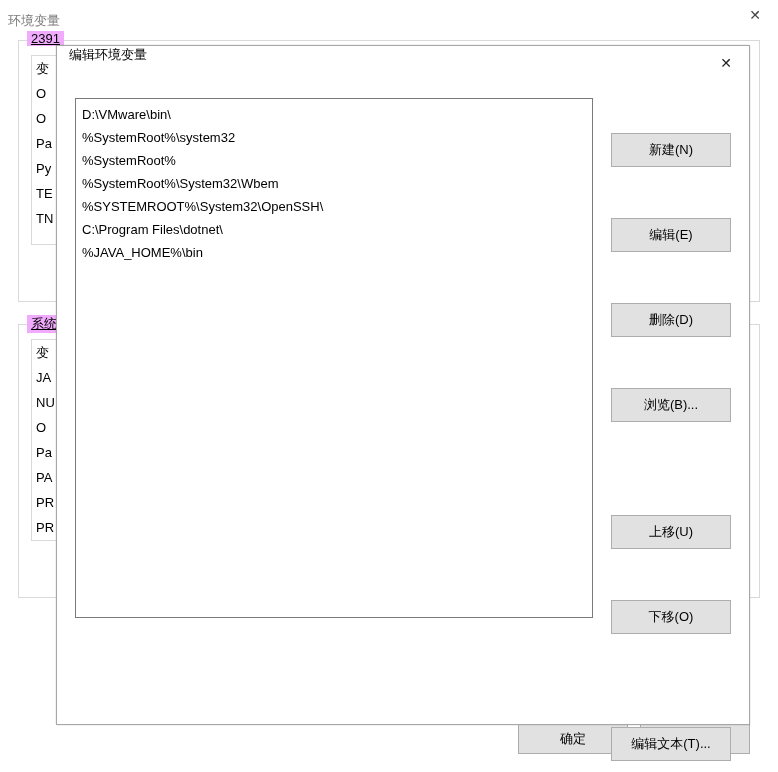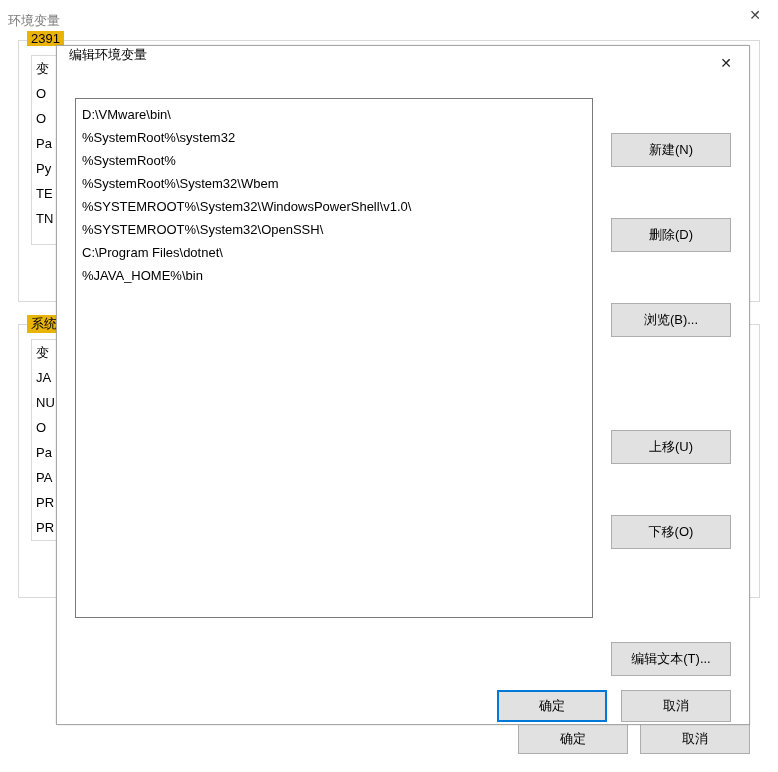--- a/index.html
+++ b/index.html
@@ -50,23 +50,24 @@
   .group {
     border: 1px solid #d9d9d9;
     padding: 14px 12px 16px 12px;
     position: relative;
     margin-bottom: 22px;
   }
   .group .legend {
     position: absolute;
     top: -10px;
     left: 8px;
-    background: #eab308;
+    background: #f0abfc;
     padding: 0 4px;
     color: #000;
+    text-decoration: underline;
   }
 
   .var-list {
     border: 1px solid #d9d9d9;
     height: 188px;
     overflow: hidden;
     padding-left: 4px;
     line-height: 25px;
   }
   .var-list2 {
@@ -287,28 +288,28 @@
       </div>
   </div>
 
   <div class="dlg-content">
 
     <div class="path-list">
       <div>D:\VMware\bin\</div>
       <div>%SystemRoot%\system32</div>
       <div>%SystemRoot%</div>
       <div>%SystemRoot%\System32\Wbem</div>
-      <div>%SYSTEMROOT%\System32\WindowsPowerShell\v1.0\</div>
       <div>%SYSTEMROOT%\System32\OpenSSH\</div>
       <div>C:\Program Files\dotnet\</div>
       <div>%JAVA_HOME%\bin</div>
     </div>
 
     <div class="side-buttons">
       <button class="btn">新建(N)</button>
+      <button class="btn">编辑(E)</button>
       <button class="btn">删除(D)</button>
       <button class="btn">浏览(B)...</button>
       <div style="height:26px"></div>
       <button class="btn">上移(U)</button>
       <button class="btn">下移(O)</button>
       <div style="height:26px"></div>
       <button class="btn">编辑文本(T)...</button>
     </div>
 
   </div>

